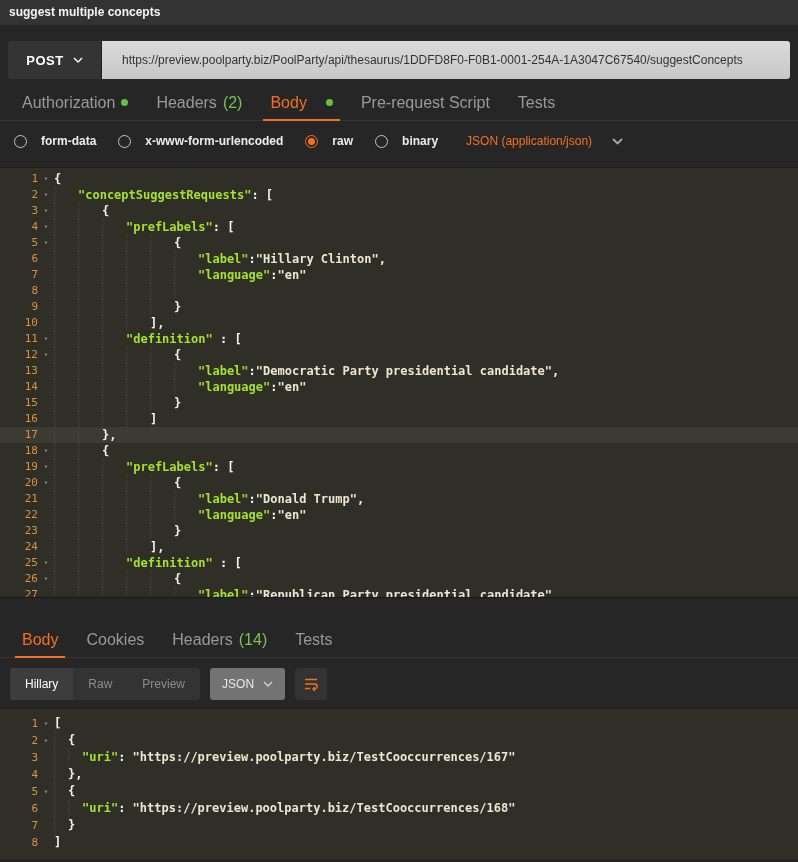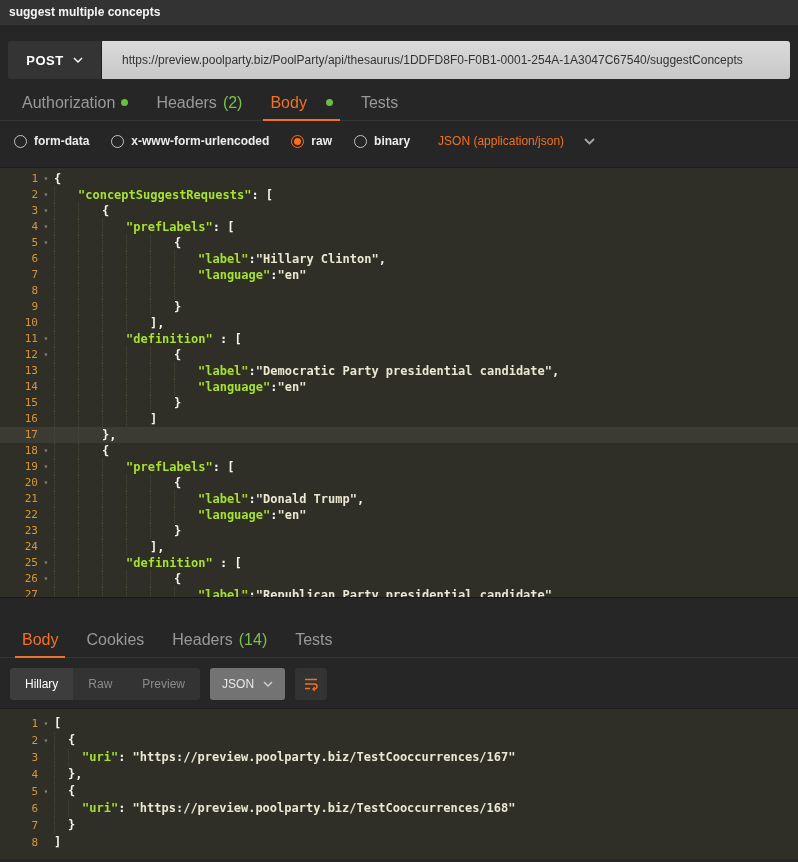--- a/index.html
+++ b/index.html
@@ -24,21 +24,21 @@
           border-bottom:1px solid #353535; }
   .tab { display:flex; align-items:center; gap:6px; padding:0 14px; color:#999999; font-size:16px;
          position:relative; cursor:pointer; }
   .tab.active { color:#f47023;gap:19px; }
   .tab.active::after { content:""; position:absolute; left:7px; right:7px; bottom:-1px; height:2px; background:#f47023; }
   .tab .count { color:#7cc14e; }
   .tab .dot { width:7px; height:7px; border-radius:50%; background:#6abf40; }
 
   
   .mode-row { display:flex; align-items:center; height:40px; padding-left:14px; gap:22px; }
-  .mode { display:flex; align-items:center; gap:7px; color:#ececec; font-size:12px; font-weight:bold; cursor:pointer; }
+  .mode { display:flex; align-items:center; gap:14px; color:#ececec; font-size:12px; font-weight:bold; cursor:pointer; }
   .radio { width:13px; height:13px; border-radius:50%; border:1px solid #c2c2c2; position:relative; background:transparent; }
   .radio.sel { border-color:#f47023; }
   .radio.sel::after { content:""; position:absolute; inset:2px; border-radius:50%; background:#f47023; }
   .ctype { display:flex; align-items:center; gap:20px; margin-left:6px; cursor:pointer; }
   .ctype .ctlabel { color:#f47023; font-size:12px; }
 
   
   .editor { margin-top:6px; background:#2f2f27; border-top:1px solid #1f1f1f; border-bottom:1px solid #191919;
             overflow:hidden; font-family:"DejaVu Sans Mono", monospace; font-size:12px; padding-top:3px; }
   .editor.req { height:431px; }
@@ -88,20 +88,23 @@
         <span class="tlabel">Authorization</span>
         <span class="dot"></span>
       </div>
       <div class="tab">
         <span class="tlabel">Headers</span>
         <span class="count">(2)</span>
       </div>
       <div class="tab active">
         <span class="tlabel">Body</span>
         <span class="dot"></span>
+      </div>
+      <div class="tab">
+        <span class="tlabel">Pre-request Script</span>
       </div>
       <div class="tab">
         <span class="tlabel">Tests</span>
       </div>
     </div>
 
   <div class="mode-row">
     <span id="mode-radios" style="display:flex;gap:22px;">
         <label class="mode">
           <span class="radio"></span>

